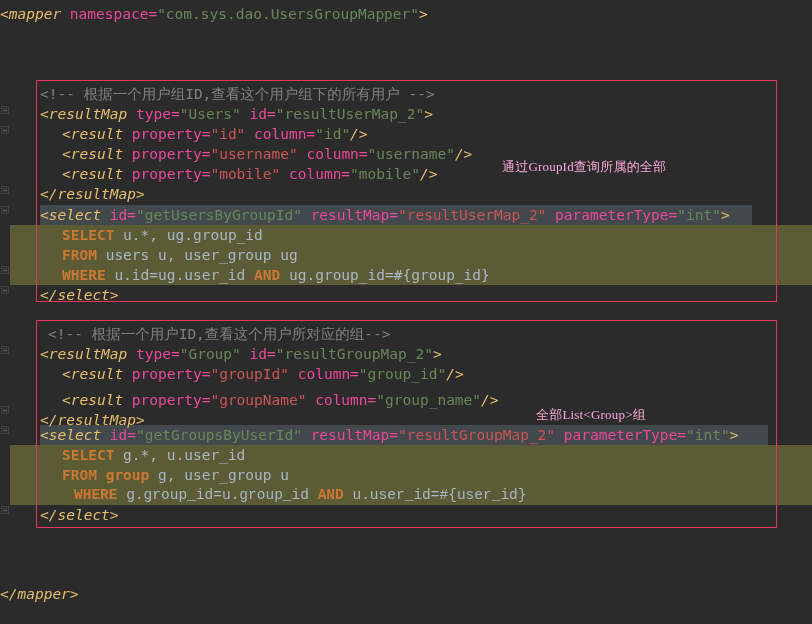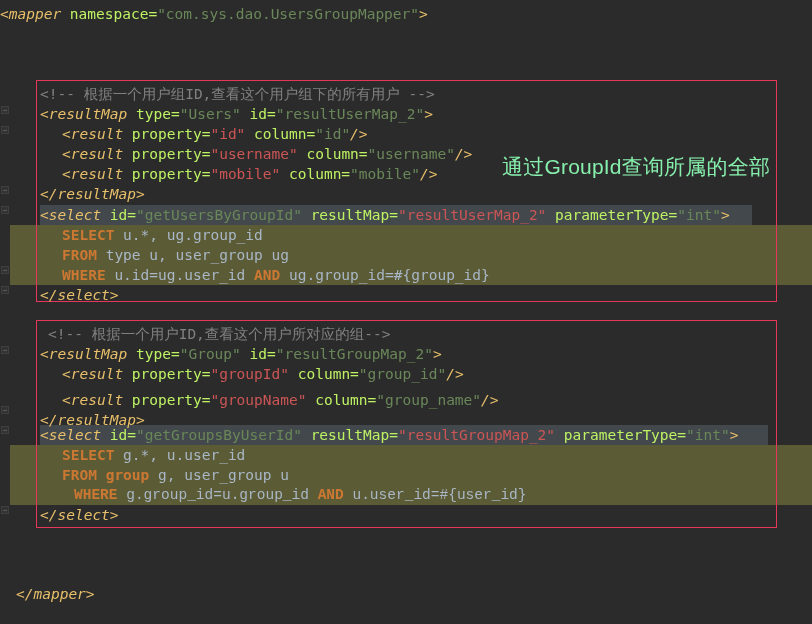--- a/index.html
+++ b/index.html
@@ -68,23 +68,23 @@
     border: 1px solid #e8365a;
     box-sizing: border-box;
     z-index: 4;
     pointer-events: none;
   }
 
   
   .annot-text {
     position: absolute;
     z-index: 6;
-    color: #86efac;
-    font-family: Liberation Sans, sans-serif;
-    font-size: 21px;
+    color: #f9a8d4;
+    font-family: Liberation Serif, serif;
+    font-size: 13px;
     line-height: 25px;
     white-space: pre;
     letter-spacing: 0.2px;
   }
 
   
   .code {
     position: absolute;
     left: 0;
     top: 0;
@@ -97,21 +97,21 @@
     height: 20px;
     line-height: 20px;
     font-size: 14.5px;
     white-space: pre;
     color: #a9b7c6;
   }
   .ind { padding-left: 22px; }
 
   
   .tag      { color: #e8bf6a; font-style: italic; }
-  .attr     { color: #bef264; }
+  .attr     { color: #ec4899; }
   .str      { color: #6a8759; }
   .strred   { color: #cc5555; }
   .comment  { color: #808080; }
   .kw       { color: #cc7832; font-weight: bold; }
   .plain    { color: #a9b7c6; }
 </style>
 </head>
 <body>
 
 <div id="editor">
@@ -137,20 +137,21 @@
 
   <div class="hl sel-line" style="left:40px; top:425px; width:728px; height:20px;"></div>
 
   <div class="annot-box" style="left:36px; top:80px; width:741px; height:222px;"></div>
   <div class="annot-box" style="left:36px; top:320px; width:741px; height:208px;"></div>
 
   <div class="annot-text" style="left:502px; top:104px;">
     <div>通过GroupId查询所属的全部</div>
   </div>
   <div class="annot-text" style="left:536px; top:352px;">
+    <div>全部List&lt;Group&gt;组</div>
   </div>
 
   <div class="code">
 
     <div class="line" style="top:4px; left:0px;"><span class="tag">&lt;mapper</span><span class="attr"> namespace=</span><span class="str">"com.sys.dao.UsersGroupMapper"</span><span class="tag">&gt;</span></div>
 
     <div class="line" style="top:84px; left:40px;"><span class="comment">&lt;!-- 根据一个用户组ID,查看这个用户组下的所有用户 --&gt;</span></div>
 
     <div class="line" style="top:104px; left:40px;"><span class="tag">&lt;resultMap</span><span class="attr"> type=</span><span class="str">"Users"</span><span class="attr"> id=</span><span class="str">"resultUserMap_2"</span><span class="tag">&gt;</span></div>
 
@@ -159,21 +160,21 @@
     <div class="line ind" style="top:144px; left:40px;"><span class="tag">&lt;result</span><span class="attr"> property=</span><span class="strred">"username"</span><span class="attr"> column=</span><span class="str">"username"</span><span class="tag">/&gt;</span></div>
 
     <div class="line ind" style="top:164px; left:40px;"><span class="tag">&lt;result</span><span class="attr"> property=</span><span class="strred">"mobile"</span><span class="attr"> column=</span><span class="str">"mobile"</span><span class="tag">/&gt;</span></div>
 
     <div class="line" style="top:184px; left:40px;"><span class="tag">&lt;/resultMap&gt;</span></div>
 
     <div class="line" style="top:205px; left:40px;"><span class="tag">&lt;select</span><span class="attr"> id=</span><span class="str">"getUsersByGroupId"</span><span class="attr"> resultMap=</span><span class="strred">"resultUserMap_2"</span><span class="attr"> parameterType=</span><span class="str">"int"</span><span class="tag">&gt;</span></div>
 
     <div class="line ind" style="top:225px; left:40px;"><span class="kw">SELECT</span><span class="plain"> u.*, ug.group_id</span></div>
 
-    <div class="line ind" style="top:245px; left:40px;"><span class="kw">FROM</span><span class="plain"> type u, user_group ug</span></div>
+    <div class="line ind" style="top:245px; left:40px;"><span class="kw">FROM</span><span class="plain"> users u, user_group ug</span></div>
 
     <div class="line ind" style="top:265px; left:40px;"><span class="kw">WHERE</span><span class="plain"> u.id=ug.user_id </span><span class="kw">AND</span><span class="plain"> ug.group_id=#{group_id}</span></div>
 
     <div class="line" style="top:285px; left:40px;"><span class="tag">&lt;/select&gt;</span></div>
 
     <div class="line" style="top:324px; left:48px;"><span class="comment">&lt;!-- 根据一个用户ID,查看这个用户所对应的组--&gt;</span></div>
 
     <div class="line" style="top:344px; left:40px;"><span class="tag">&lt;resultMap</span><span class="attr"> type=</span><span class="str">"Group"</span><span class="attr"> id=</span><span class="str">"resultGroupMap_2"</span><span class="tag">&gt;</span></div>
 
     <div class="line ind" style="top:364px; left:40px;"><span class="tag">&lt;result</span><span class="attr"> property=</span><span class="strred">"groupId"</span><span class="attr"> column=</span><span class="str">"group_id"</span><span class="tag">/&gt;</span></div>
@@ -185,16 +186,16 @@
     <div class="line" style="top:425px; left:40px;"><span class="tag">&lt;select</span><span class="attr"> id=</span><span class="str">"getGroupsByUserId"</span><span class="attr"> resultMap=</span><span class="strred">"resultGroupMap_2"</span><span class="attr"> parameterType=</span><span class="str">"int"</span><span class="tag">&gt;</span></div>
 
     <div class="line ind" style="top:445px; left:40px;"><span class="kw">SELECT</span><span class="plain"> g.*, u.user_id</span></div>
 
     <div class="line ind" style="top:465px; left:40px;text-align:right;"><span class="kw">FROM</span><span class="kw"> group</span><span class="plain"> g, user_group u</span></div>
 
     <div class="line ind" style="top:485px; left:52px;font-family:Liberation Mono, monospace;"><span class="kw">WHERE</span><span class="plain"> g.group_id=u.group_id </span><span class="kw">AND</span><span class="plain"> u.user_id=#{user_id}</span></div>
 
     <div class="line" style="top:505px; left:40px;"><span class="tag">&lt;/select&gt;</span></div>
 
-    <div class="line" style="top:584px; left:0px;margin-left:16px;"><span class="tag">&lt;/mapper&gt;</span></div>
+    <div class="line" style="top:584px; left:0px;"><span class="tag">&lt;/mapper&gt;</span></div>
 
   </div>
 </div>
 
 </body></html>

